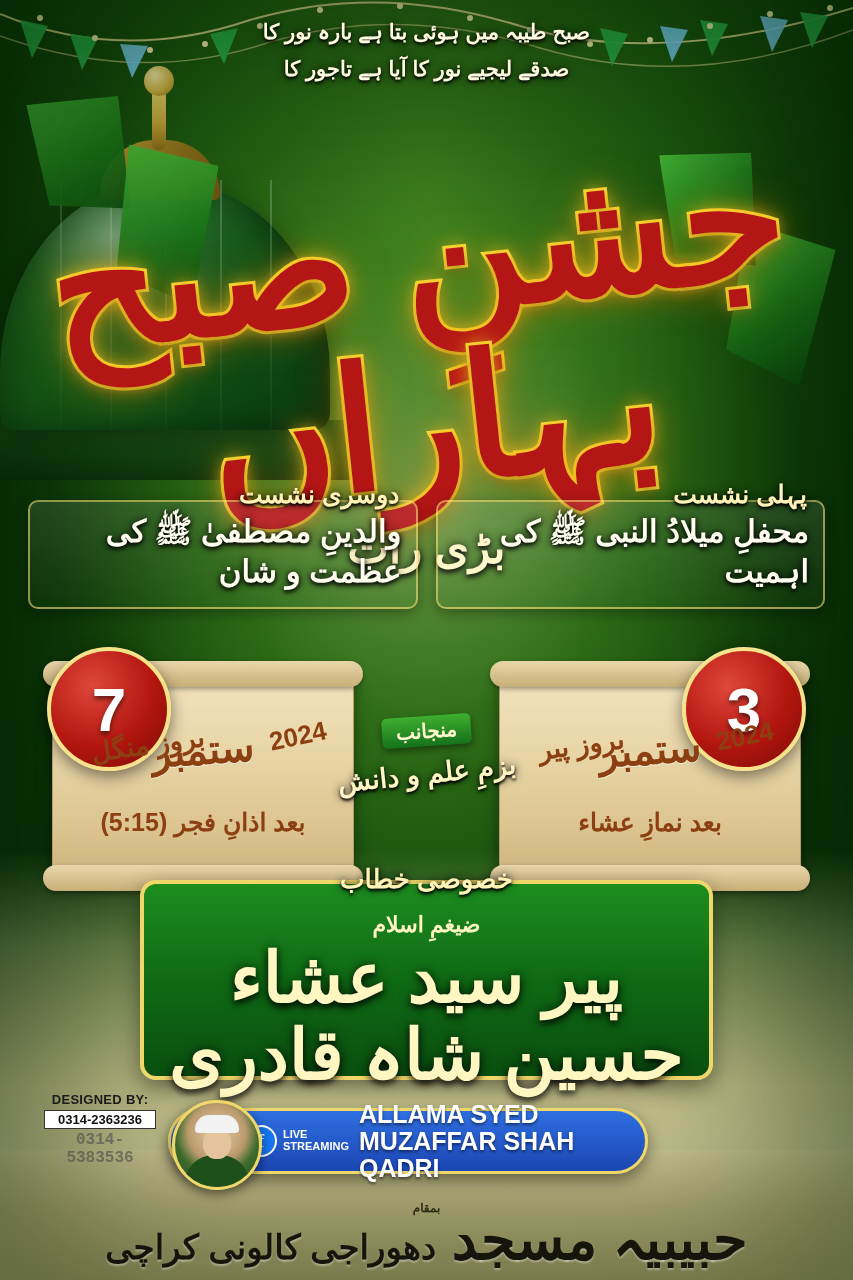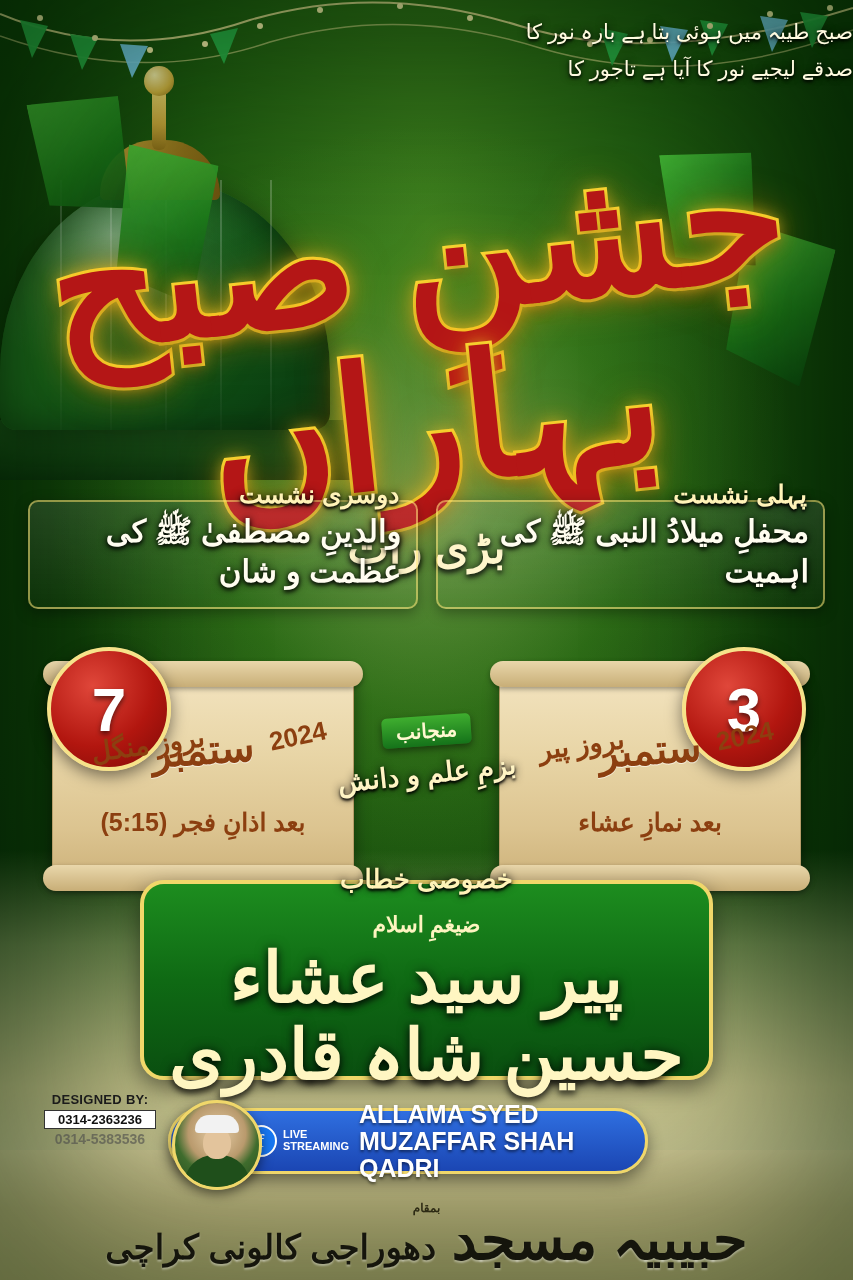--- a/index.html
+++ b/index.html
@@ -124,21 +124,21 @@
     position: absolute;
     left: 0; right: 0; top: 14px;
     text-align: center;
     color: #fffbe0;
     text-shadow: 0 0 8px rgba(0,0,0,0.85), 0 2px 3px rgba(0,0,0,0.9);
     font-size: 21px;
     line-height: 1.75;
     direction: rtl;
     z-index: 6;
   }
-  .couplet div { font-weight: normal; letter-spacing: 0.2px; text-align: right; }
+  .couplet div { font-weight: bold; letter-spacing: 0.2px; }
 
   
   .title-block {
     position: absolute;
     left: 0; right: 0; top: 110px;
     height: 360px;
     z-index: 7;
     text-align: center;
   }
   .title-main {
@@ -328,21 +328,21 @@
     line-height: 1.35;
   }
 
   
   .speaker-panel {
     position: absolute;
     left: 140px; right: 140px; top: 880px;
     height: 200px;
     background: linear-gradient(180deg, #1d8d1f 0%, #0f6a14 50%, #0a4f10 100%);
     border: 4px solid #f0d76a;
-    border-radius: 24px;
+    border-radius: 16px;
     box-shadow: 0 8px 22px rgba(0,0,0,0.45);
     z-index: 8;
     text-align: center;
     direction: rtl;
     padding-top: 6px;
     box-sizing: border-box;
   }
   .speaker-heading {
     position: absolute;
     top: -20px; left: 0; right: 0;
@@ -486,25 +486,26 @@
   .designer-phone {
     margin-top: 3px;
     background: #ffffff;
     border: 1px solid #333;
     font-size: 13px;
     font-weight: bold;
     color: #111;
     padding: 1px 0;
   }
   .designer-phone2 {
-    font-size: 14px;
+    font-size: 16px;
     font-weight: bold;
     color: #4a4a4a;
     opacity: 0.6;
     margin-top: 2px;
+    font-family: Liberation Mono, monospace;
   }
 
   
   .footer {
     position: absolute;
     left: 0; right: 0; bottom: 10px;
     text-align: center;
     direction: rtl;
     z-index: 9;
   }

